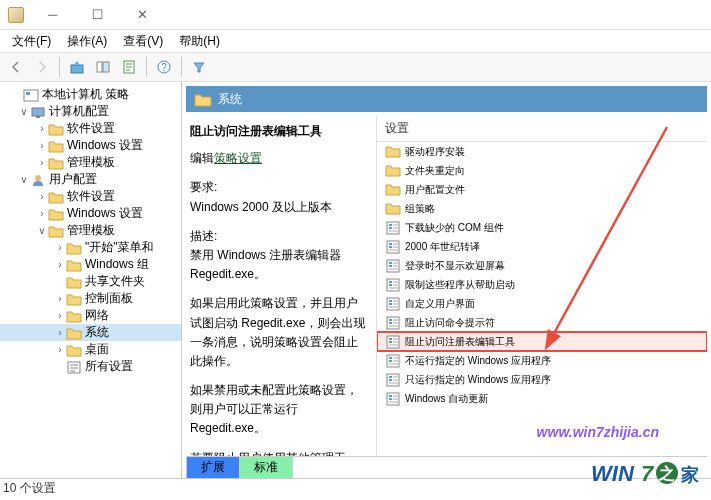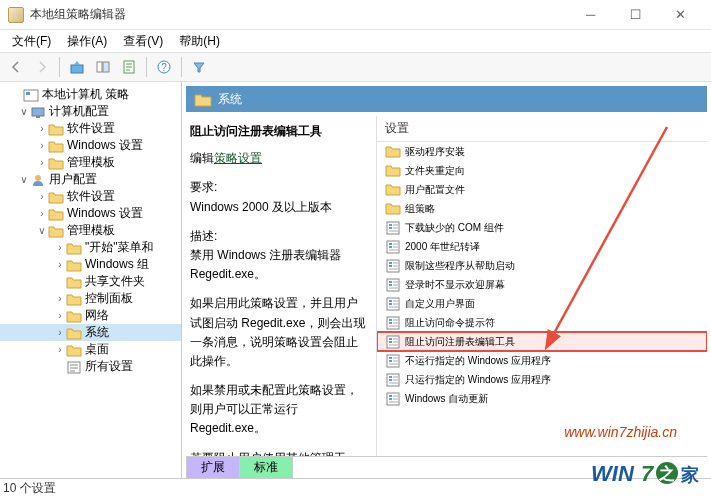--- a/index.html
+++ b/index.html
@@ -29,32 +29,31 @@
 .desc-pane h4 { font-weight: bold; margin-bottom: 8px; font-size:12px;}
 .desc-pane a { color: #14532d; text-decoration: underline; cursor:pointer;}
 .desc-pane p { margin-top:10px;}
 .list-pane { flex: 1; border-left: 1px solid #e0e0e0; overflow: auto; position:relative;}
 .list-header { font-size: 12px; padding: 4px 8px; border-bottom: 1px solid #e0e0e0; color: #333; background:#fff; position:sticky; top:0;}
 .list-item { display: flex; align-items: center; padding: 1px 8px; font-size: 10px; cursor: pointer; height:19px;}
 .list-item.highlighted { background: #ffe9e9; outline: 2px solid #e74c3c; outline-offset:-1px;}
 .li-ico { width: 16px; height: 16px; margin-right: 4px; flex-shrink:0;}
 .tabs { height: 22px; display: flex; border-top: 1px solid #ccc; margin: 0 4px; align-items:center;}
 .tab { padding: 2px 14px; font-size: 12px; cursor: pointer; border:1px solid #ccc; border-top:none; background:#86efac; margin-right:-1px;}
-.tab.active { background: #c4b5fd; font-weight:normal;}
+.tab.active { background: #3b82f6; font-weight:normal;}
 .statusbar { height: 20px; border-top: 1px solid #ccc; padding: 2px 3px; font-size: 12px; color: #333; display:flex; align-items:center;}
 .arrow-overlay { position:absolute; pointer-events:none; top:0; left:0; width:100%; height:100%;}
-.watermark { position:absolute; right:34px; bottom:60px; color:#c2410c; font-weight:normal; font-size:14px; font-style:italic; pointer-events:none;}
+.watermark { position:absolute; right:52px; bottom:60px; color:#8b5cf6; font-weight:bold; font-size:14px; font-style:italic; pointer-events:none;}
 .logo { position:absolute; right:10px; bottom:6px; pointer-events:none;}
 </style>
 </head>
 <body>
 
 <div class="titlebar">
   <span class="icon"></span>
-  <span class="title">本地组策略编辑器</span>
   <div class="winbtns">
     <div class="winbtn">─</div>
     <div class="winbtn">☐</div>
     <div class="winbtn">✕</div>
   </div>
 </div>
 
 <div class="menubar">
   <span>文件(F)</span>
   <span>操作(A)</span>
@@ -330,30 +329,30 @@
                 </svg></span>
               <span>2000 年世纪转译</span>
             </div>
             <div class="list-item">
               <span class="li-ico"><svg width="16" height="16">
                   <rect x="2" y="2" width="12" height="12" fill="#fff" stroke="#888"></rect>
                   <rect x="4" y="4" width="3" height="2" fill="#5a9ad5"></rect>
                   <rect x="4" y="7" width="3" height="2" fill="#5a9ad5"></rect>
                   <path d="M8 5h5M8 8h5M4 11h9" stroke="#aaa"></path>
                 </svg></span>
+              <span>登录时不显示欢迎屏幕</span>
+            </div>
+            <div class="list-item">
+              <span class="li-ico"><svg width="16" height="16">
+                  <rect x="2" y="2" width="12" height="12" fill="#fff" stroke="#888"></rect>
+                  <rect x="4" y="4" width="3" height="2" fill="#5a9ad5"></rect>
+                  <rect x="4" y="7" width="3" height="2" fill="#5a9ad5"></rect>
+                  <path d="M8 5h5M8 8h5M4 11h9" stroke="#aaa"></path>
+                </svg></span>
               <span>限制这些程序从帮助启动</span>
-            </div>
-            <div class="list-item">
-              <span class="li-ico"><svg width="16" height="16">
-                  <rect x="2" y="2" width="12" height="12" fill="#fff" stroke="#888"></rect>
-                  <rect x="4" y="4" width="3" height="2" fill="#5a9ad5"></rect>
-                  <rect x="4" y="7" width="3" height="2" fill="#5a9ad5"></rect>
-                  <path d="M8 5h5M8 8h5M4 11h9" stroke="#aaa"></path>
-                </svg></span>
-              <span>登录时不显示欢迎屏幕</span>
             </div>
             <div class="list-item">
               <span class="li-ico"><svg width="16" height="16">
                   <rect x="2" y="2" width="12" height="12" fill="#fff" stroke="#888"></rect>
                   <rect x="4" y="4" width="3" height="2" fill="#5a9ad5"></rect>
                   <rect x="4" y="7" width="3" height="2" fill="#5a9ad5"></rect>
                   <path d="M8 5h5M8 8h5M4 11h9" stroke="#aaa"></path>
                 </svg></span>
               <span>自定义用户界面</span>
             </div>

